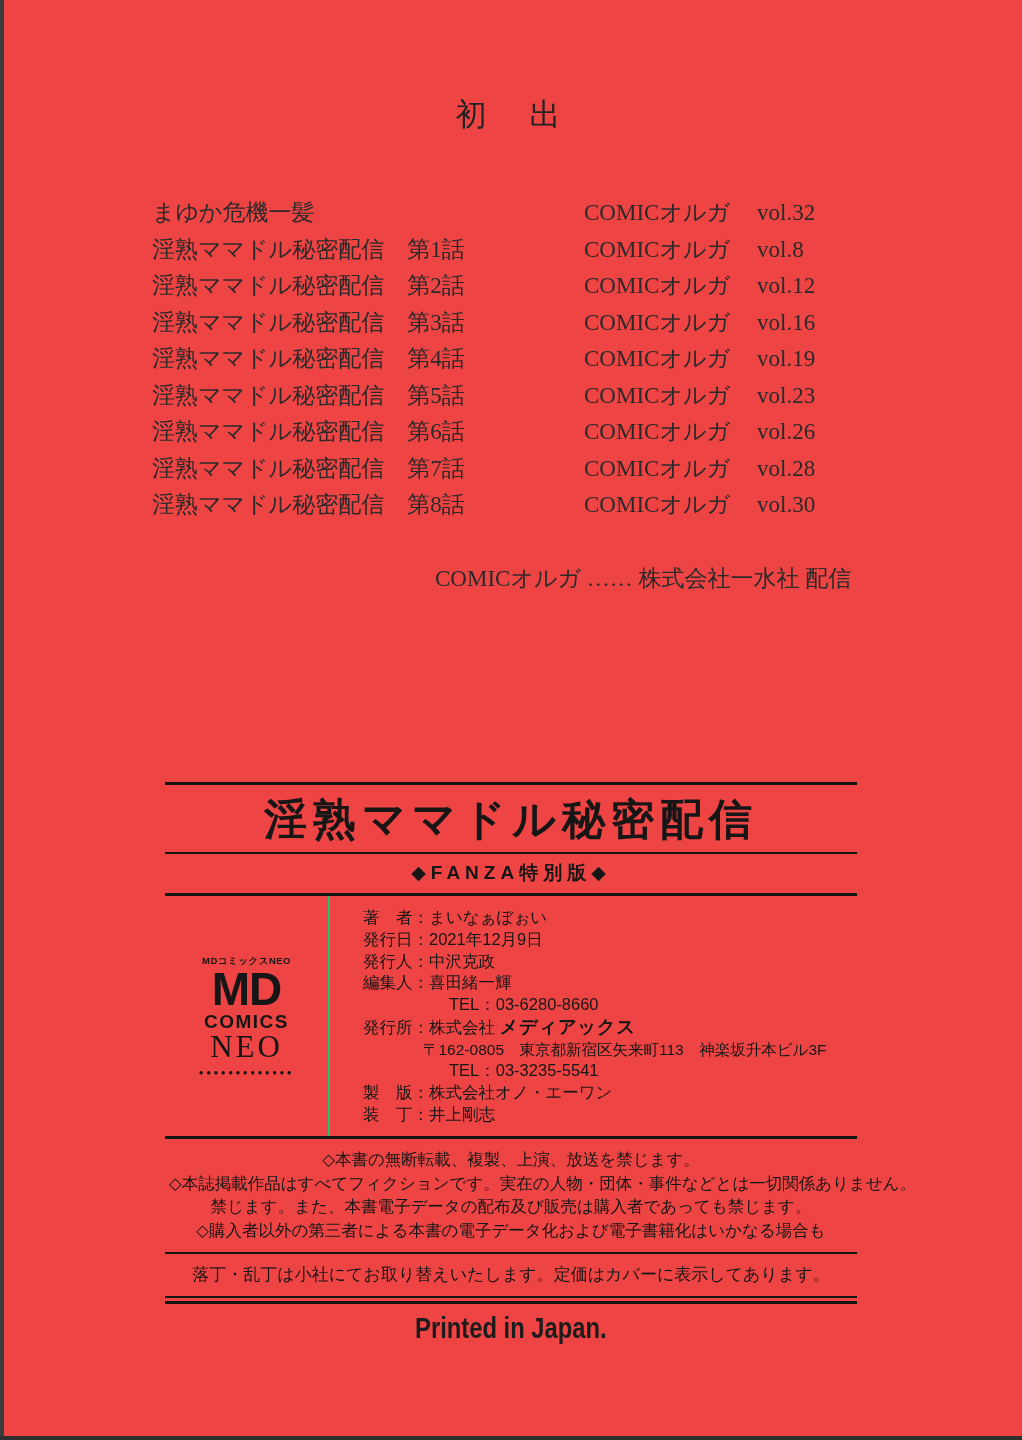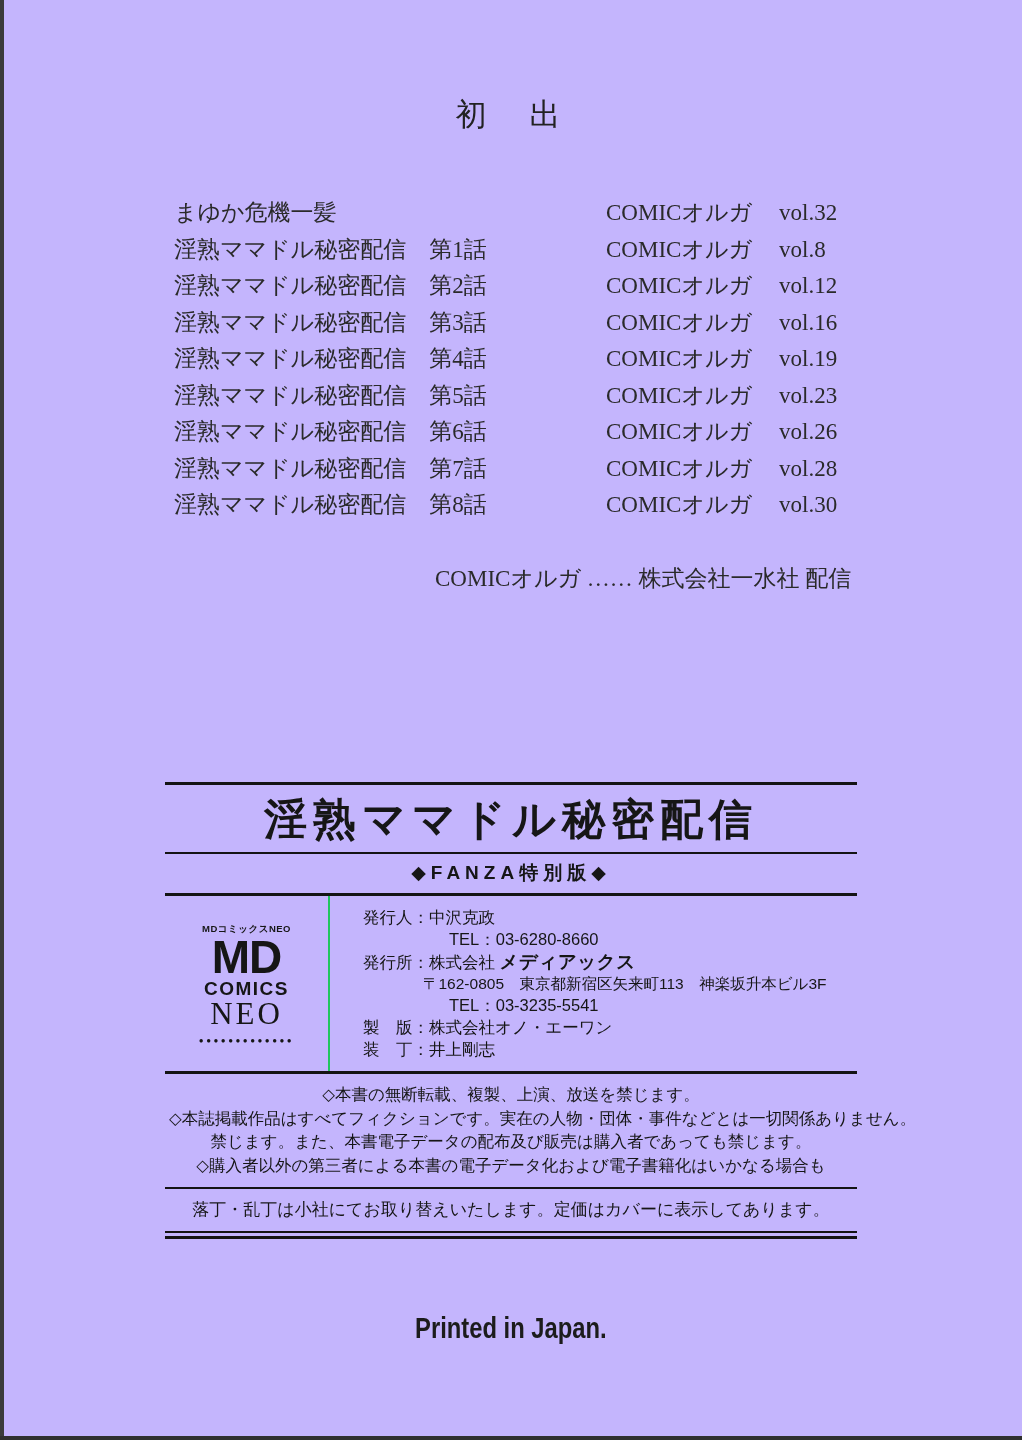--- a/index.html
+++ b/index.html
@@ -1,33 +1,33 @@
 <!DOCTYPE html>
 <html><head>
 <meta charset="utf-8">
 <style>
   html,body{margin:0;padding:0;background:#e8e8e8;}
   .page{
     position:relative;
     width:1022px;height:1440px;
-    background:#c4b5fd;
+    background:#ef4444;
     color:#1c1c1c;
     overflow:hidden;
     font-family:"Liberation Serif","DejaVu Serif",serif;
   }
   
   .edge-left{position:absolute;left:0;top:0;width:4px;height:1440px;background:#3b3b3b;}
   .edge-bottom{position:absolute;left:0;bottom:0;width:1022px;height:4px;background:#303030;}
 
   
   .hatsu-title{
     position:absolute;top:94px;left:0;width:100%;
     text-align:center;font-size:31px;letter-spacing:6px;color:#222;
   }
-  .pub-list{position:absolute;top:201px;left:174px;width:720px;}
+  .pub-list{position:absolute;top:201px;left:152px;width:720px;}
   .pub-row{display:flex;align-items:baseline;font-size:23px;line-height:24px;margin-bottom:12.5px;color:#2a2a2a;}
   .pub-work{flex:0 0 432px;white-space:nowrap;}
   .pub-mag{flex:0 0 173px;white-space:nowrap;}
   .pub-vol{flex:0 0 auto;white-space:nowrap;}
   .source-note{
     position:absolute;top:563px;left:435px;
     font-size:23px;color:#2a2a2a;white-space:nowrap;
   }
 
   
@@ -149,21 +149,30 @@
       <div class="logo-col">
         <div class="logo-kana">MDコミックスNEO</div>
         <div class="logo-md">MD</div>
         <div class="logo-comics">COMICS</div>
         <div class="logo-neo">NEO</div>
         <div class="logo-dots">●●●●●●●●●●●●●</div>
       </div>
 
       <div class="credits-col">
         <div class="credit-row">
+          <span class="credit-label">著　者：</span><span>まいなぁぼぉい</span>
+        </div>
+        <div class="credit-row">
+          <span class="credit-label">発行日：</span><span>2021年12月9日</span>
+        </div>
+        <div class="credit-row">
           <span class="credit-label">発行人：</span><span>中沢克政</span>
+        </div>
+        <div class="credit-row">
+          <span class="credit-label">編集人：</span><span>喜田緒一輝</span>
         </div>
         <div class="credit-row indent-tel">
           <span>TEL：03-6280-8660</span>
         </div>
         <div class="credit-row">
           <span class="credit-label">発行所：</span><span>株式会社 </span><span class="brand">メディアックス</span>
         </div>
         <div class="credit-row indent-addr">
           <span>〒162-0805　東京都新宿区矢来町113　神楽坂升本ビル3F</span>
         </div>

